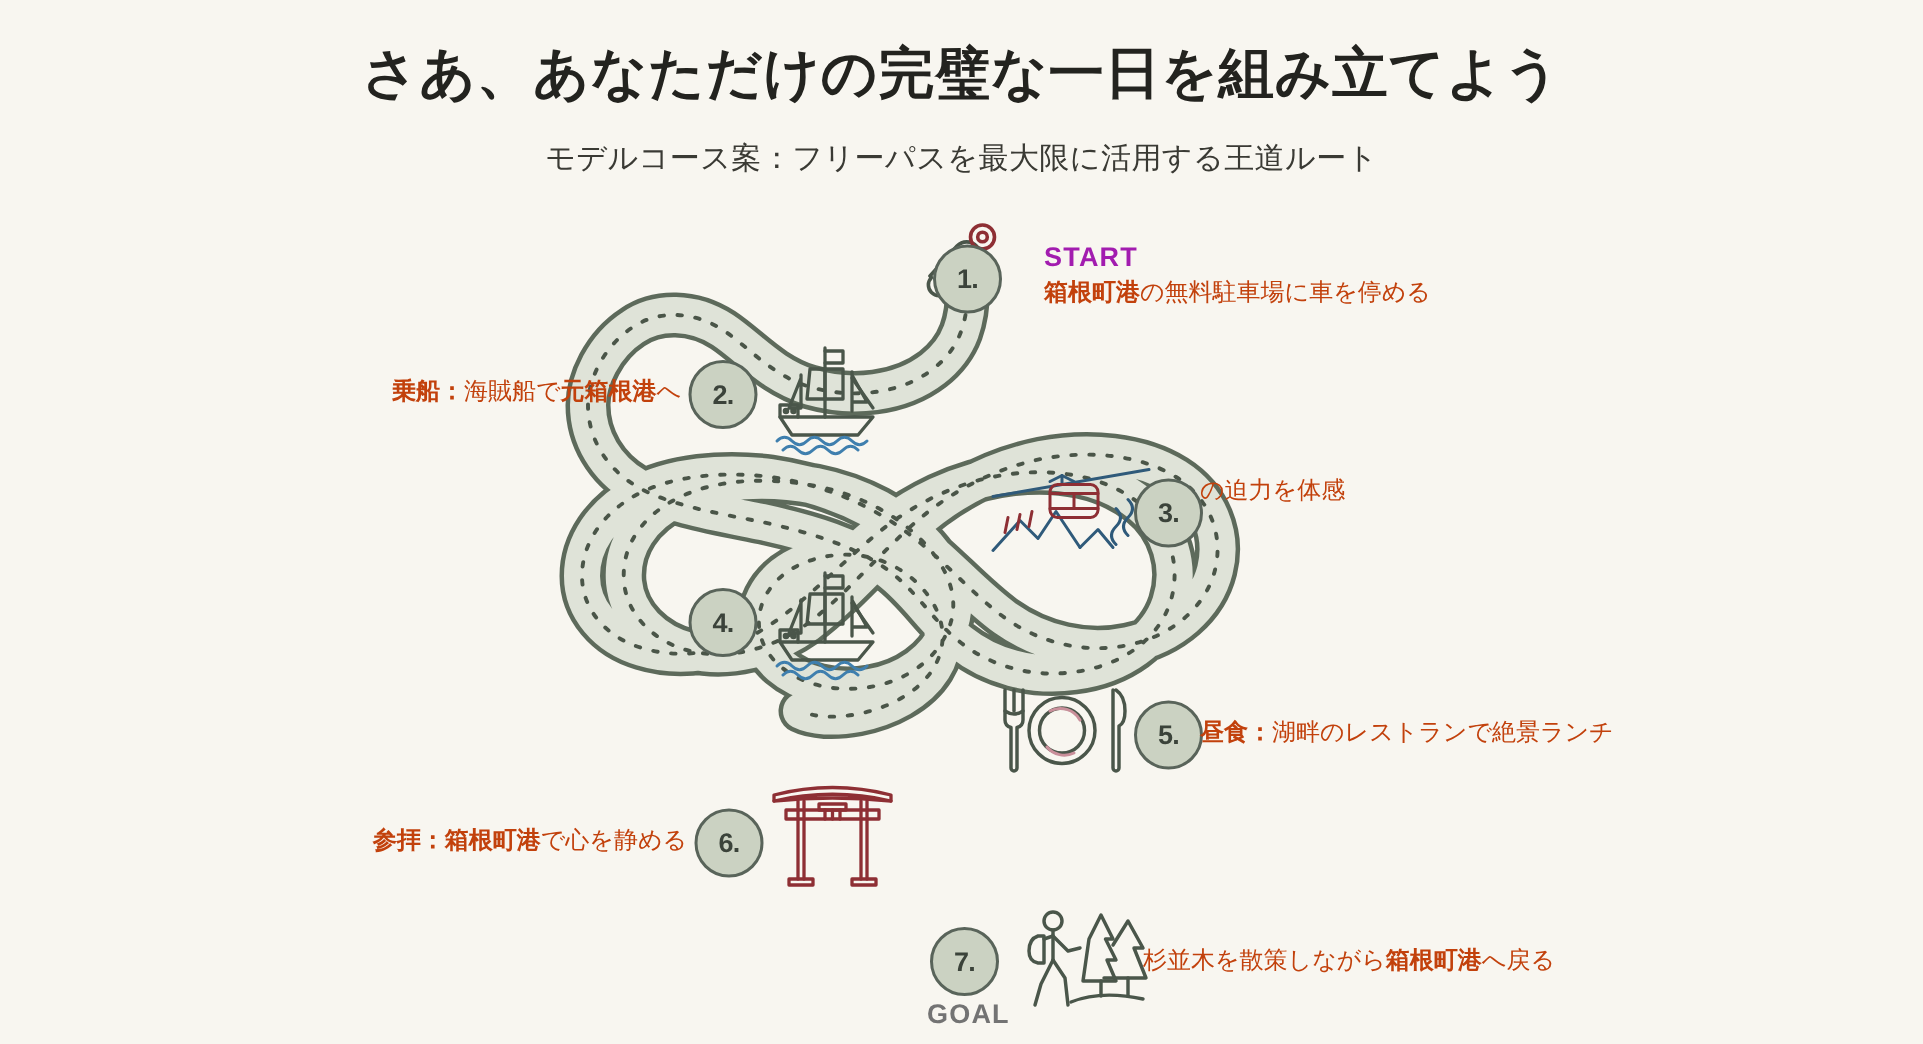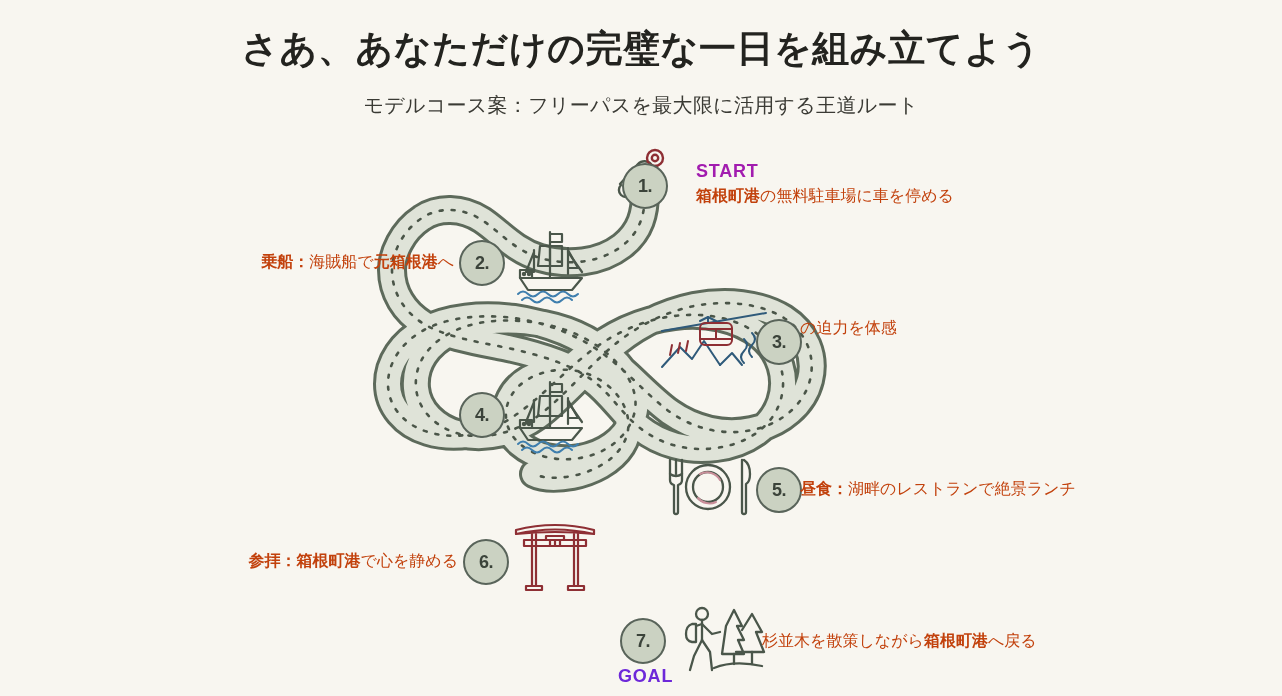--- a/index.html
+++ b/index.html
@@ -368,21 +368,21 @@
     <span>5.</span>
   </div>
   <div class="step-marker" style="left: 486px; top: 562px; z-index: 4; background: rgb(203, 210, 194); border-color: rgb(89, 100, 90);">
     <span>6.</span>
   </div>
   <div class="step-marker" style="left: 643px; top: 641px; z-index: 4; background: rgb(203, 210, 194); border-color: rgb(89, 100, 90);">
     <span>7.</span>
   </div>
 
   <div class="badge-text" style="left: 696px; top: 161px; z-index: 4; color: #a21caf;">START</div>
-  <div class="badge-text" style="left: 618px; top: 666px; z-index: 4; color: #6d28d9;">GOAL</div>
+  <div class="badge-text" style="left: 618px; top: 666px; z-index: 4; color: #737373;">GOAL</div>
 
   <div class="step-label right" style="left:696px;top:184px;z-index:4;">
     <span class="b">箱根町港</span><span>の無料駐車場に車を停める</span>
   </div>
 
   <div class="step-label left" style="left:232px;top:250px;width:222px;z-index:4;">
     <span class="b">乗船：</span><span>海賊船で</span><span class="b">元箱根港</span><span>へ</span>
   </div>
 
   <div class="step-label right" style="left:800px;top:316px;z-index:4;">

